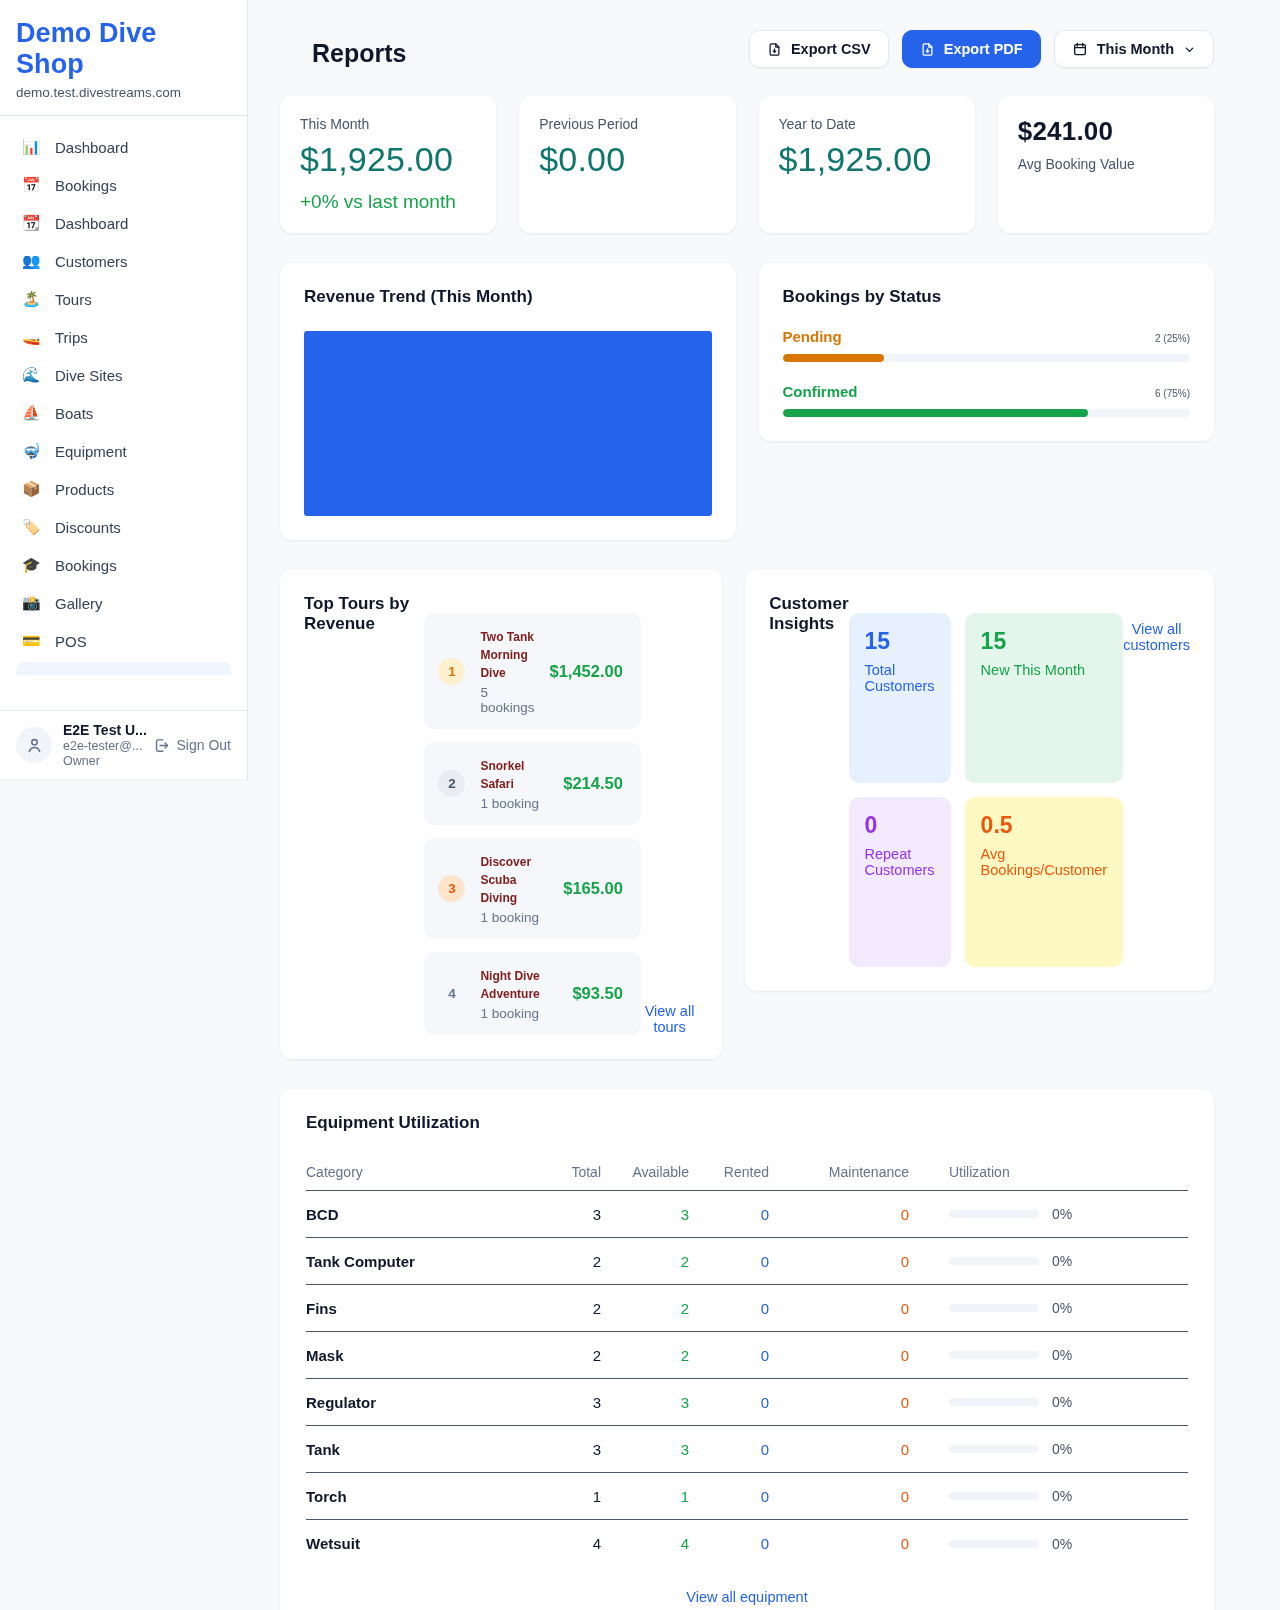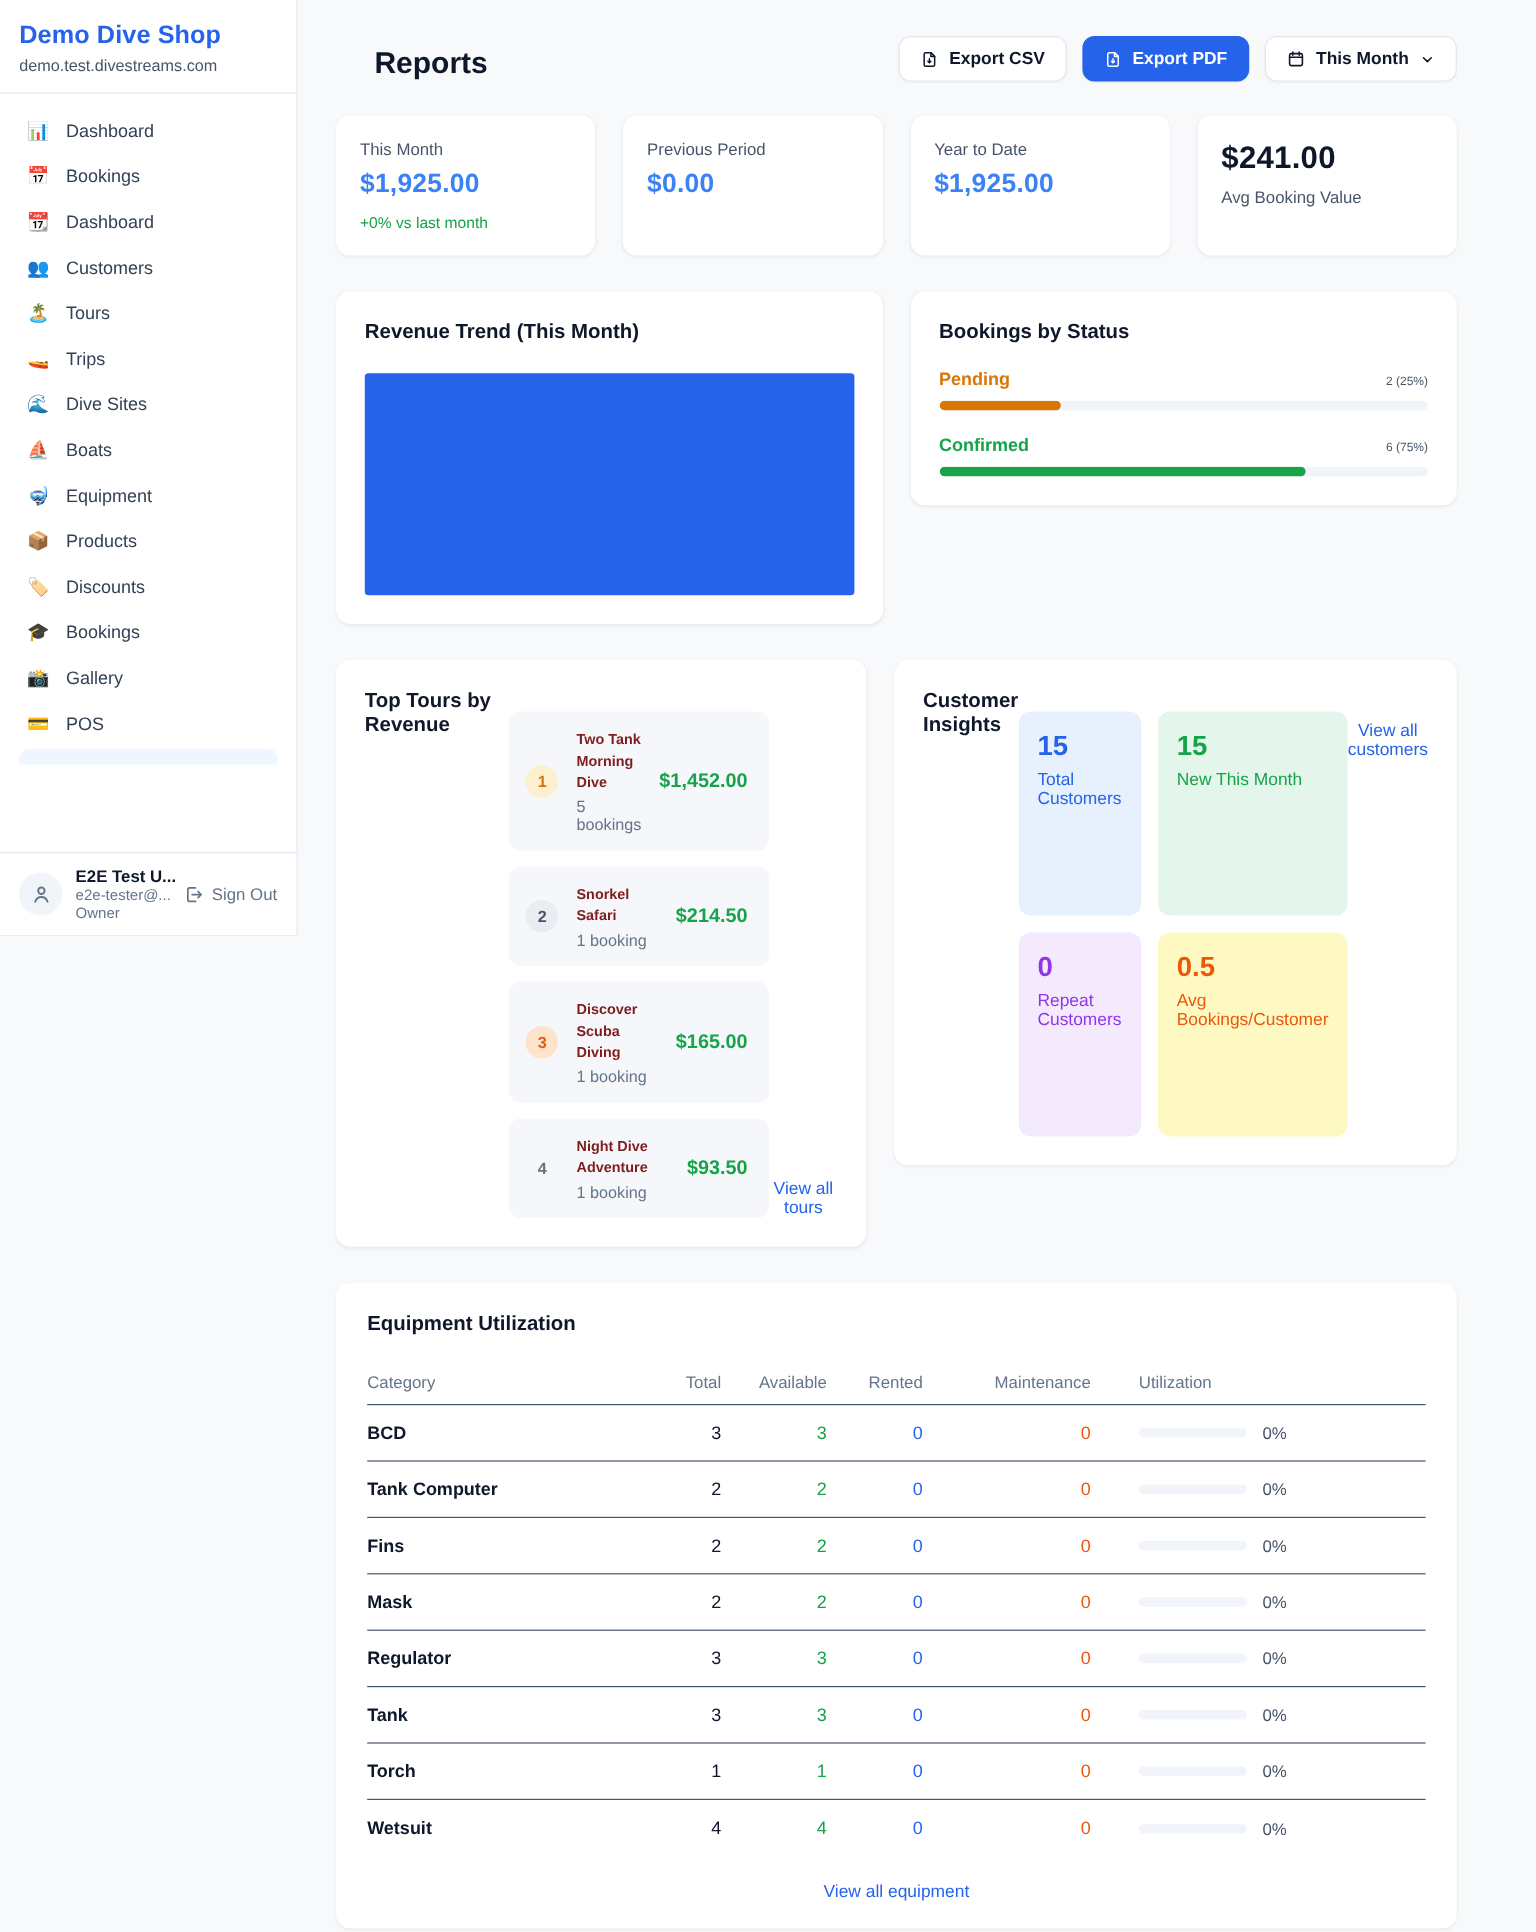--- a/index.html
+++ b/index.html
@@ -13,21 +13,21 @@
   }
   .page { display:flex; width:1280px; min-height:1610px; align-items:flex-start; }
 
   
   .sidebar {
     width:248px; min-width:248px; background:#fff;
     border-right:1px solid #e2e8f0; border-bottom:1px solid #e9eef3;
     height:780px; display:flex; flex-direction:column; overflow:hidden;
   }
   .brand { padding:18px 16px 15px; border-bottom:1px solid #e2e8f0; }
-  .brand-name { color:#2563eb; font-size:21px; font-weight:800; letter-spacing:.1px; }
+  .brand-name { color:#2563eb; font-size:27px; font-weight:800; letter-spacing:.1px; }
   .brand-domain { color:#475569; font-size:13.5px; margin-top:5px; }
   .nav { padding:12px 8px 0; flex:1; overflow:hidden; }
   .nav-item {
     display:flex; align-items:center; gap:13px;
     padding:10px 14px; border-radius:8px; cursor:pointer;
     color:#334155; font-size:15px;
   }
   .nav-item .ni { width:20px; font-size:15px; text-align:center; }
   .nav-active-partial {
     height:13px; margin:2px 8px 0; border-radius:8px 8px 0 0; background:#eff6ff;
@@ -57,22 +57,22 @@
     box-shadow:0 1px 2px rgba(15,23,42,.04);
   }
   .btn-primary { background:#2563eb; border-color:#2563eb; color:#fff; }
 
   .cards-4 { display:grid; grid-template-columns:repeat(4,1fr); gap:23px; margin-top:28px; }
   .card {
     background:#fff; border-radius:12px; box-shadow:0 1px 3px rgba(15,23,42,.07);
     padding:20px;
   }
   .stat-label { font-size:14px; color:#475569; }
-  .stat-value { font-size:22px; font-weight:700; color:#3b82f6; margin-top:8px; letter-spacing:.2px; }
-  .stat-delta { font-size:13px; color:#16a34a; margin-top:12px; }
+  .stat-value { font-size:34px; font-weight:400; color:#0f766e; margin-top:8px; letter-spacing:.2px; }
+  .stat-delta { font-size:19px; color:#16a34a; margin-top:12px; }
   .stat-value-top { font-size:26px; font-weight:800; color:#0f172a; letter-spacing:.2px; }
   .stat-label-under { font-size:14px; color:#475569; margin-top:9px; }
 
   .grid-2 { display:grid; grid-template-columns:1fr 1fr; gap:23px; margin-top:30px; align-items:start; }
   .card-title { font-size:17px; font-weight:700; color:#0f172a; }
   .panel { background:#fff; border-radius:12px; box-shadow:0 1px 3px rgba(15,23,42,.07); padding:24px; }
 
   .chart-block { height:185px; margin-top:24px; background:#2563eb; border-radius:3px; }
 
   .status-row { margin-top:21px; }

